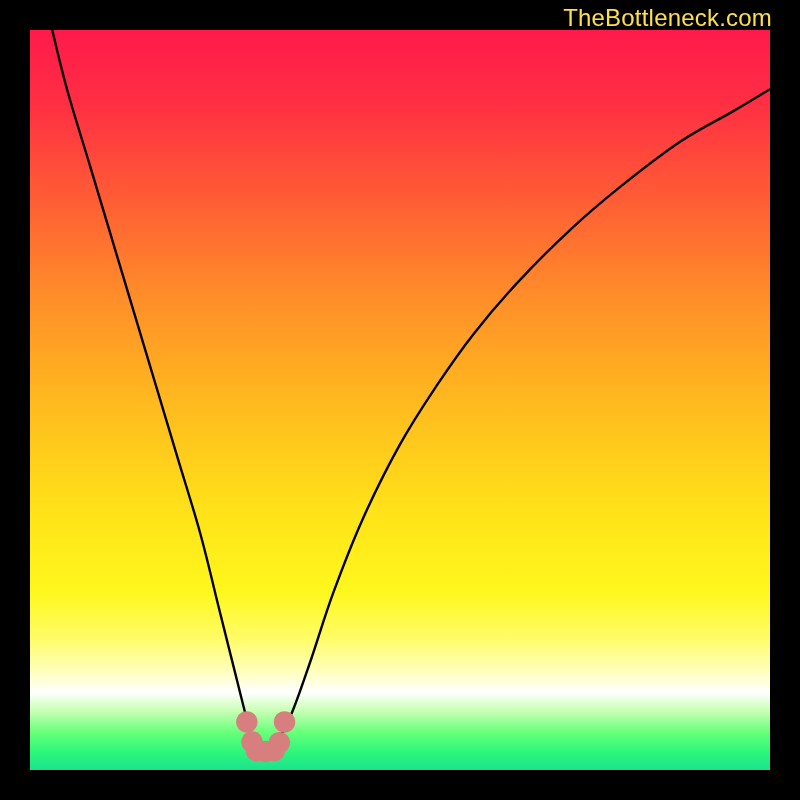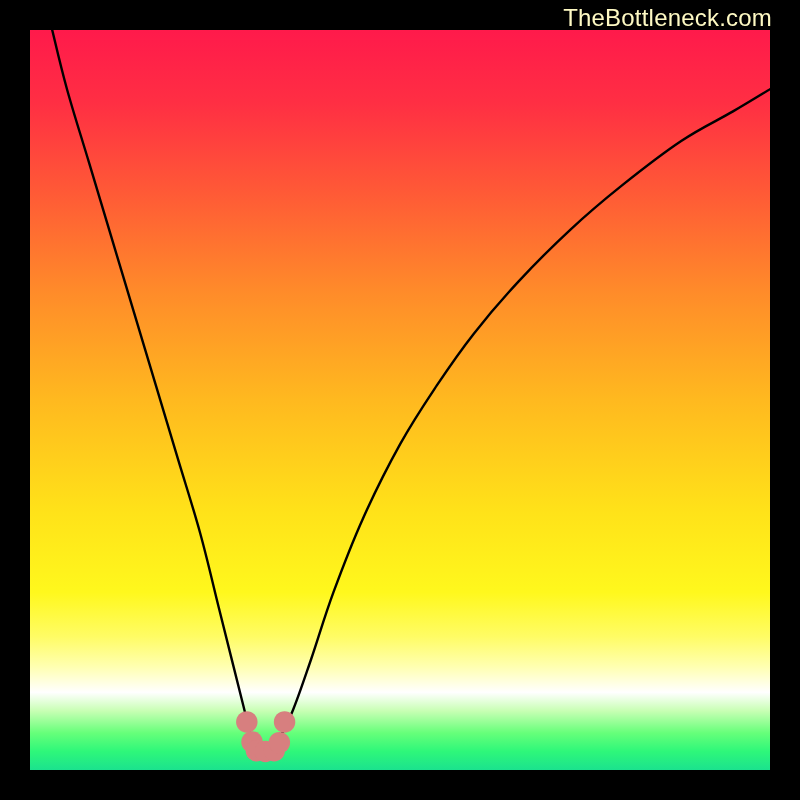--- a/index.html
+++ b/index.html
@@ -24,21 +24,21 @@
     top: 30px;
     left: 30px;
     width: 740px;
     height: 740px;
     overflow: hidden;
   }
   .watermark {
     position: absolute;
     top: 4px;
     right: 28px;
-    color: #fef9c3;
+    color: #fde047;
     font-size: 24px;
     font-weight: 400;
     letter-spacing: 0.2px;
   }
   svg {
     display: block;
   }
 </style>
 </head>
 <body>

